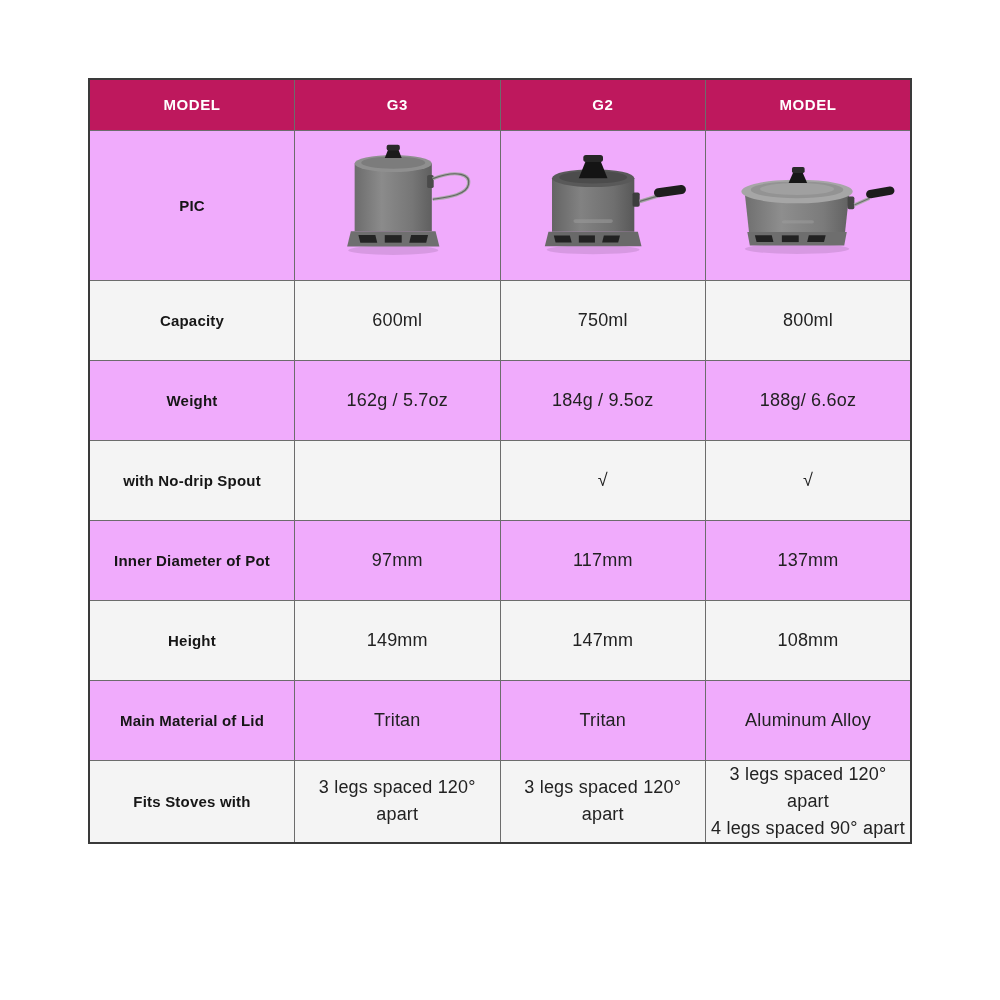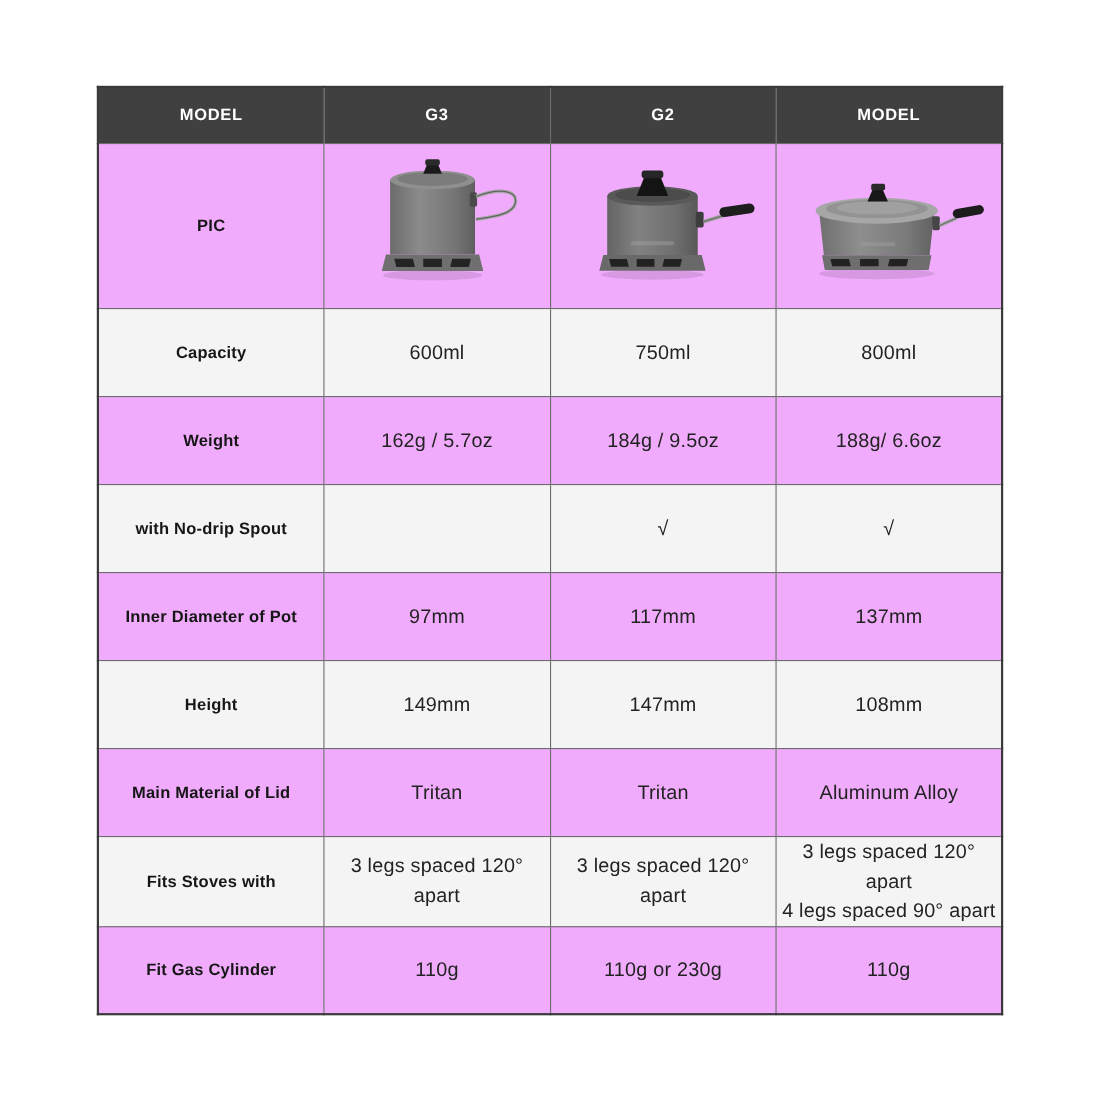--- a/index.html
+++ b/index.html
@@ -24,21 +24,21 @@
   }
   th, td {
     border: 1px solid #6c6c6c;
     text-align: center;
     vertical-align: middle;
     padding: 0 4px;
     box-sizing: border-box;
   }
   thead tr { height: 51px; }
   th {
-    background: #404040;
+    background: #be185d;
     color: #ffffff;
     font-size: 15px;
     font-weight: bold;
     letter-spacing: 0.6px;
   }
   tbody tr { height: 80px; background: #f0abfc; }
   tbody tr.pic-row { height: 150px; }
   tbody tr:nth-child(even) { background: #f4f4f4; }
   td.row-label {
     font-weight: bold;
@@ -218,21 +218,15 @@
       </tr>
 
       <tr>
         <td class="row-label">Fits Stoves with</td>
         <td class="value-cell">3 legs spaced 120° apart</td>
         <td class="value-cell">3 legs spaced 120° apart</td>
         <td class="value-cell">3 legs spaced 120° apart
 4 legs spaced 90° apart</td>
       </tr>
 
-      <tr>
-        <td class="row-label">Fit Gas Cylinder</td>
-        <td class="value-cell">110g</td>
-        <td class="value-cell">110g or 230g</td>
-        <td class="value-cell">110g</td>
-      </tr>
     </tbody>
   </table>
 </div>
 
 </body></html>

